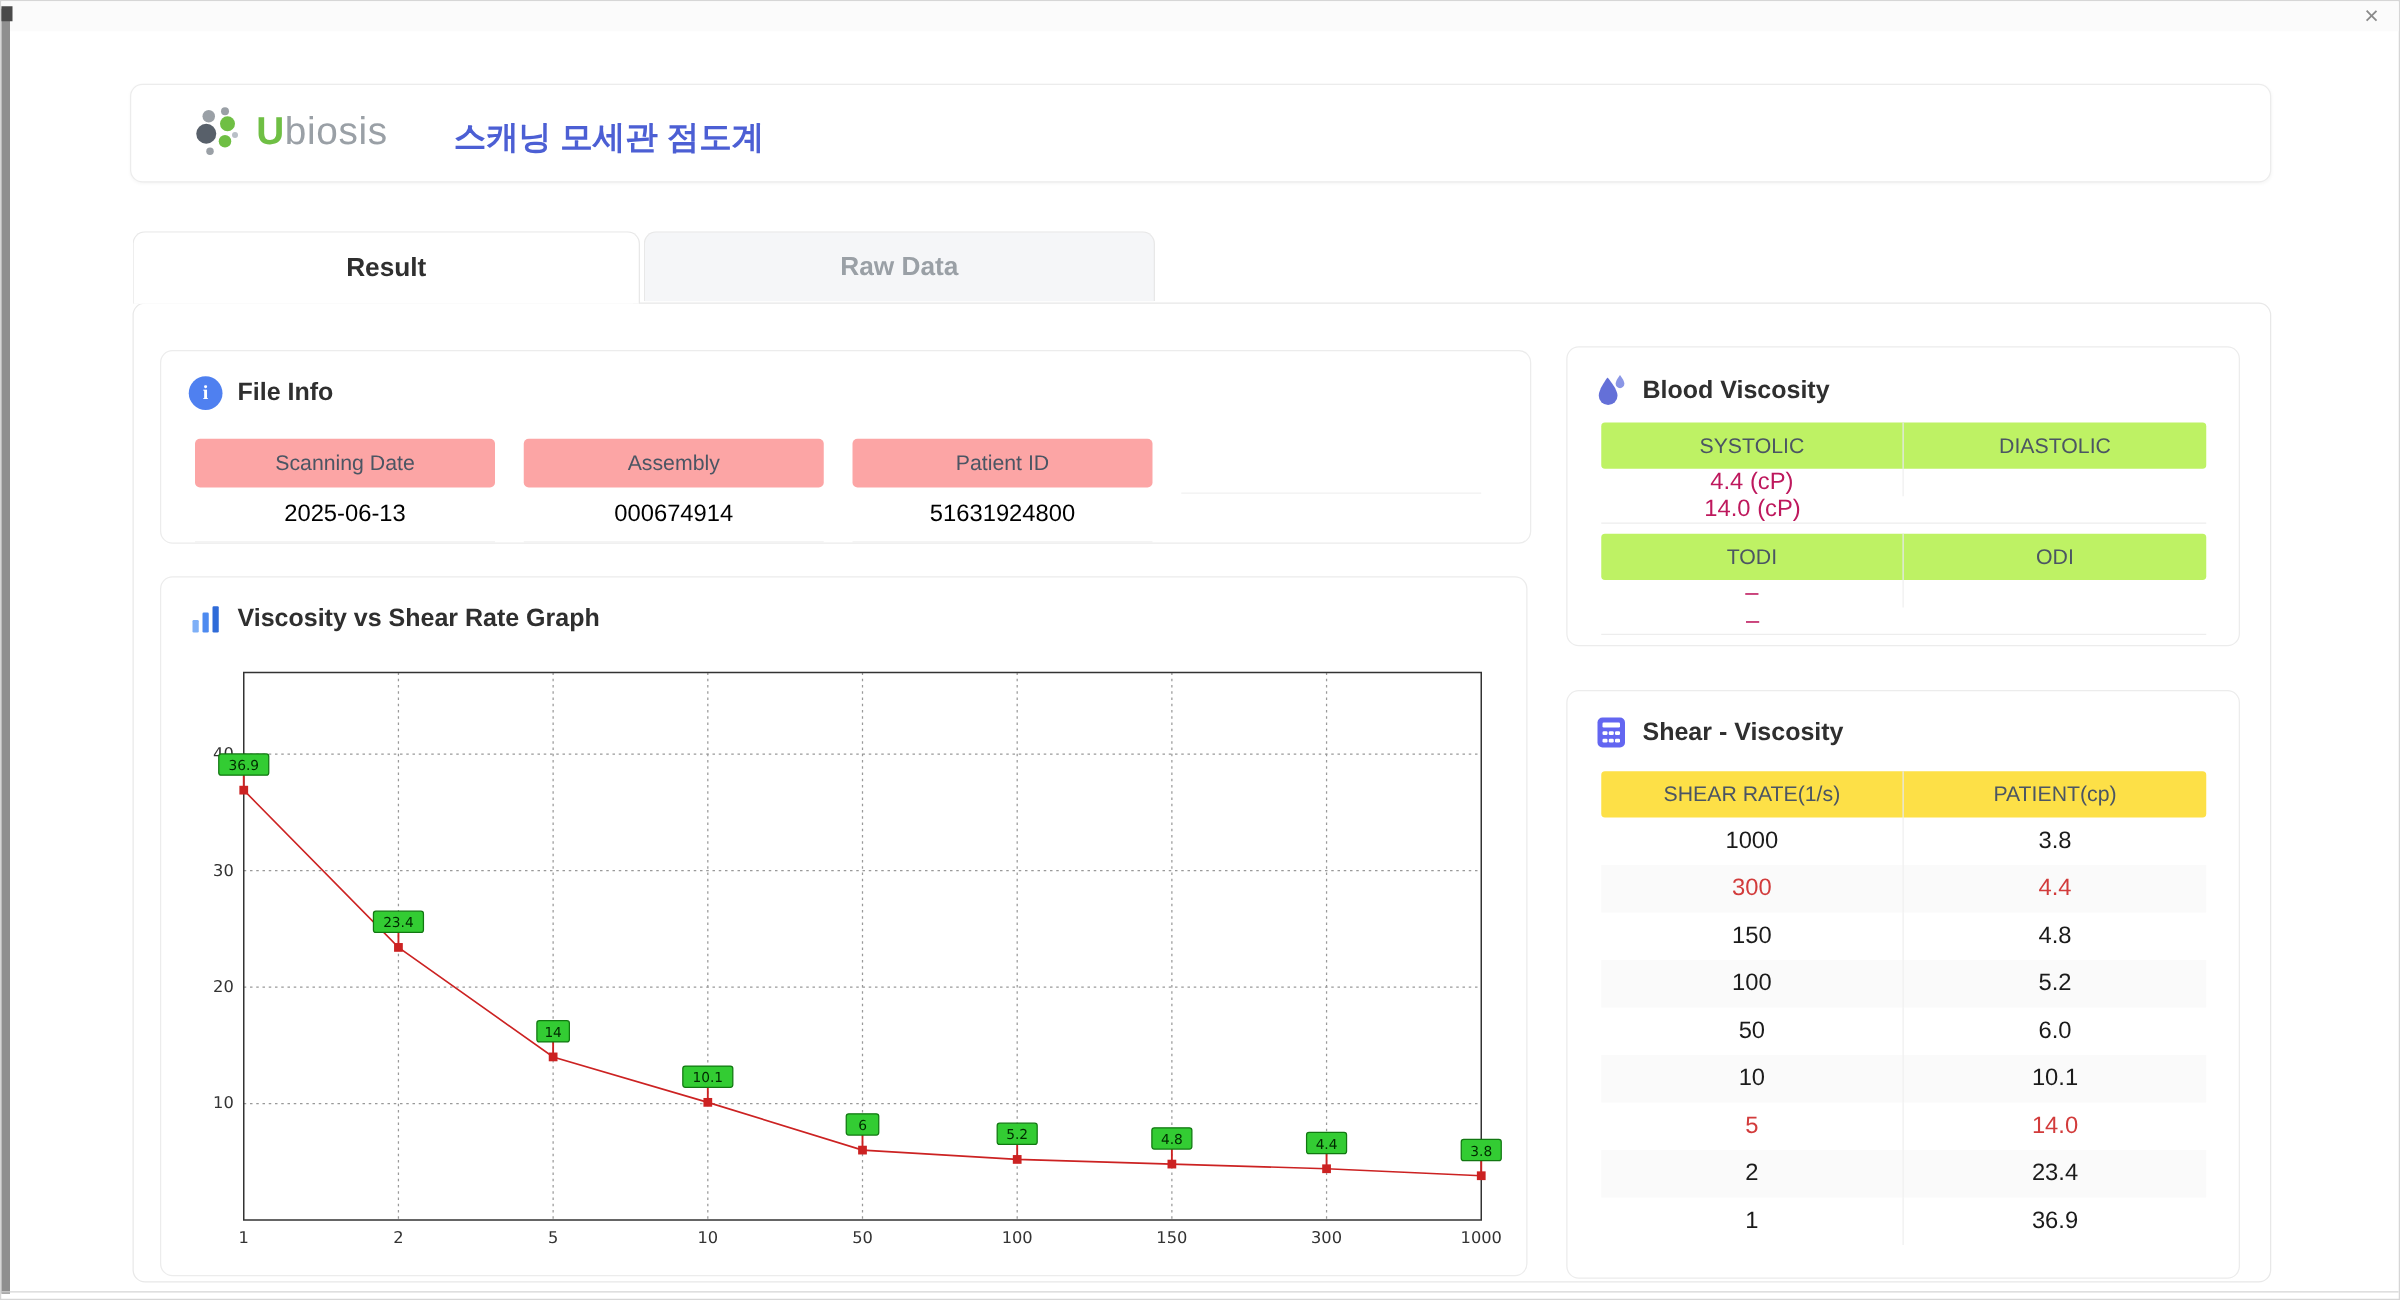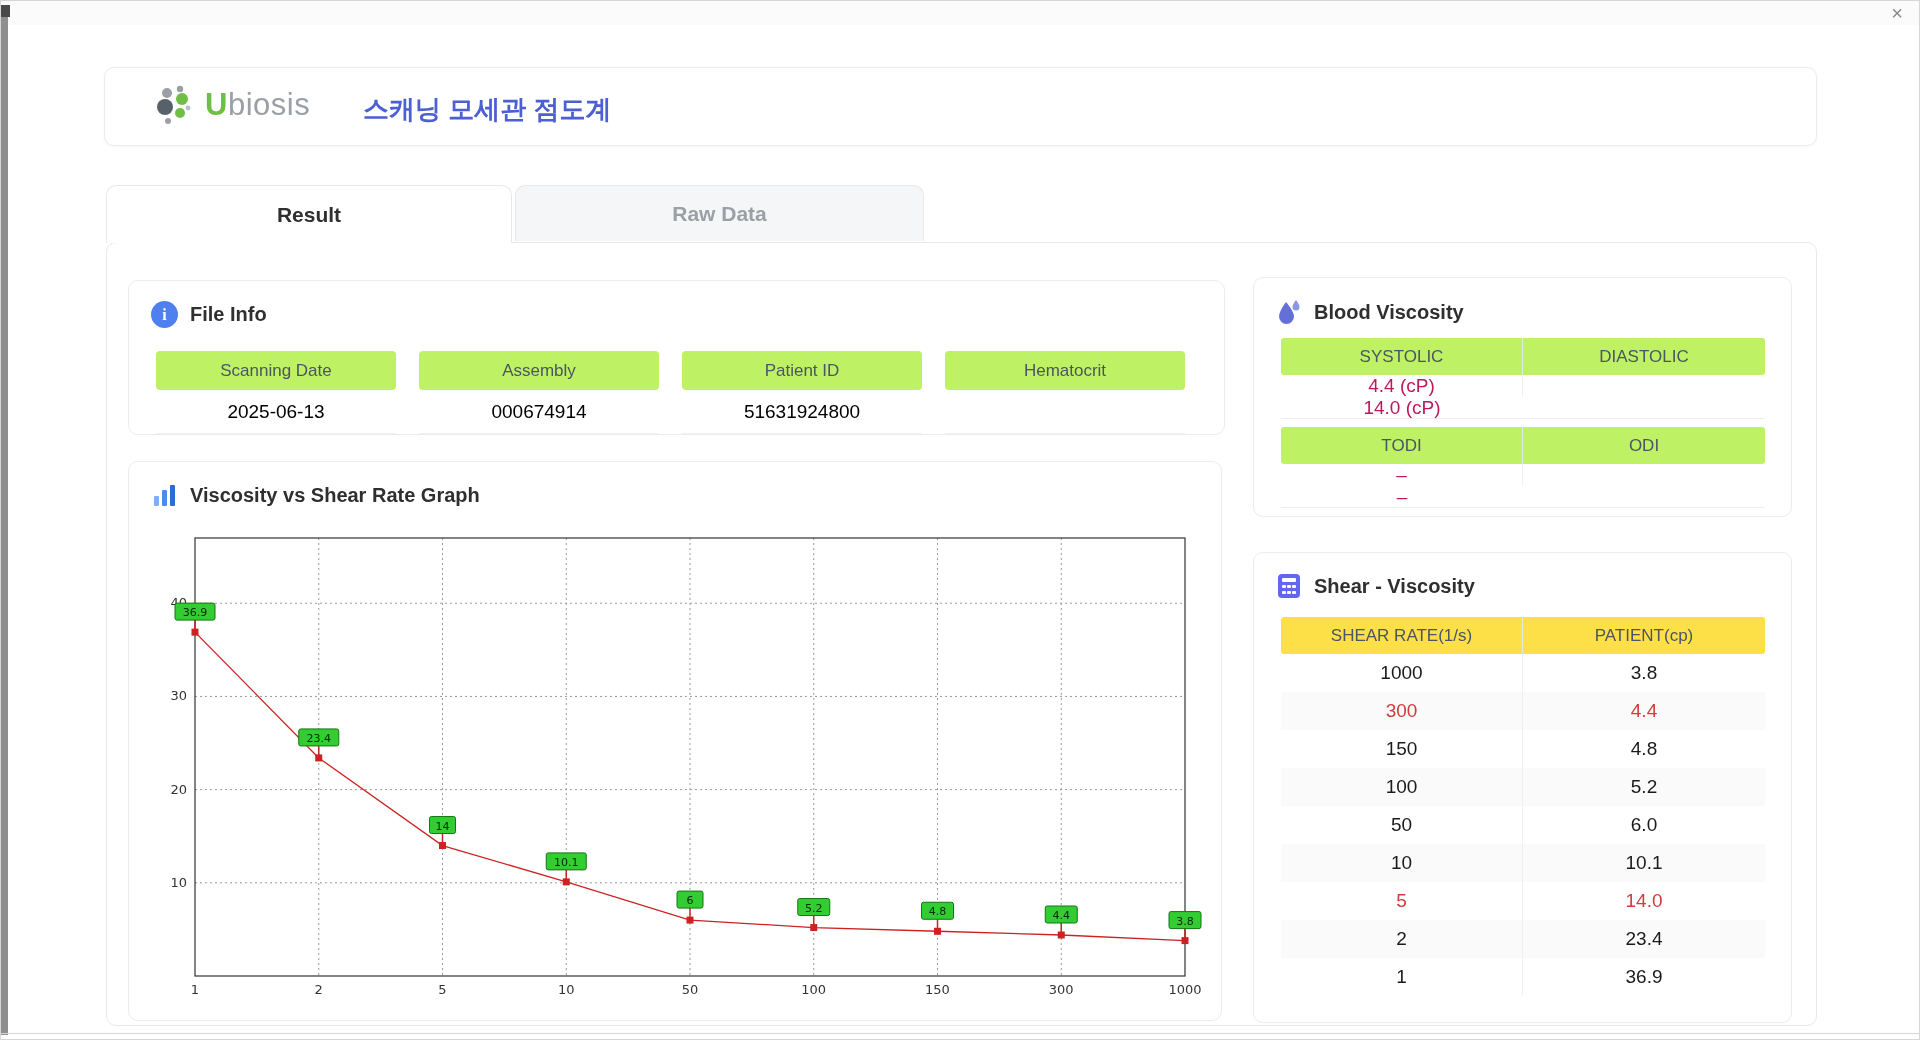--- a/index.html
+++ b/index.html
@@ -46,21 +46,21 @@
   .card-head { position:absolute; left:22px; top:20px; display:flex; align-items:center; gap:12px; }
   .card-title { font-size:20px; font-weight:700; color:#2f2f2f; }
 
   .info-badge { width:27px; height:27px; border-radius:50%; background:#4f80f0; color:#fff;
     display:flex; align-items:center; justify-content:center; font-size:16px; font-weight:700; font-family:"Liberation Serif",serif; }
 
   
   .file-info { left:21px; top:37px; width:1097px; height:155px; }
   .fields { position:absolute; left:27px; top:70px; display:flex; gap:23px; }
   .field { width:240px; }
-  .field-label { height:39px; background:#bef264; border-radius:4px; display:flex; align-items:center; justify-content:center;
+  .field-label { height:39px; background:#fca5a5; border-radius:4px; display:flex; align-items:center; justify-content:center;
     font-size:17px; color:#4b5563; }
   .field-value { height:44px; display:flex; align-items:center; justify-content:center; font-size:19px; color:#000000;
     border-bottom:1px solid #f1f1f1; }
 
   
   .graph-card { left:21px; top:218px; width:1094px; height:560px; }
   .chart-mount { position:absolute; left:20px; top:70px; width:1056px; height:472px; }
   .chart-mount svg text { font-family:"DejaVu Sans", sans-serif; }
 
   
@@ -131,21 +131,20 @@
       </div>
       <div class="field">
         <div class="field-label">Assembly</div>
         <div class="field-value">000674914</div>
       </div>
       <div class="field">
         <div class="field-label">Patient ID</div>
         <div class="field-value">51631924800</div>
       </div>
       <div class="field">
-        <div class="field-label">Hematocrit</div>
         <div class="field-value"></div>
       </div>
     </div>
   </div>
 
   <div class="card graph-card">
     <div class="card-head">
       <svg width="27" height="27" viewBox="0 0 27 27">
         <rect x="3" y="14" width="5" height="10" rx="1" fill="#7fb0f7"></rect>
         <rect x="11" y="8" width="5" height="16" rx="1" fill="#4d8af0"></rect>

